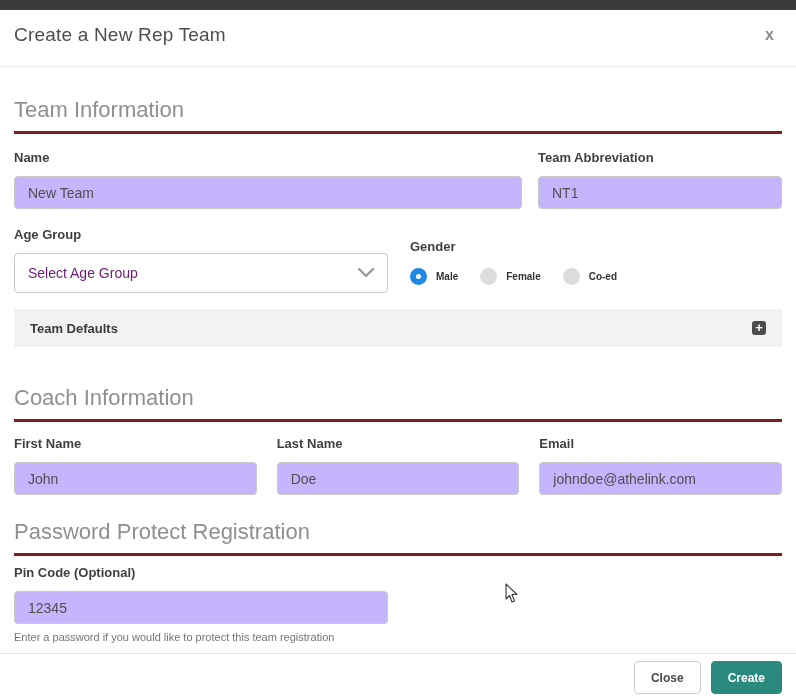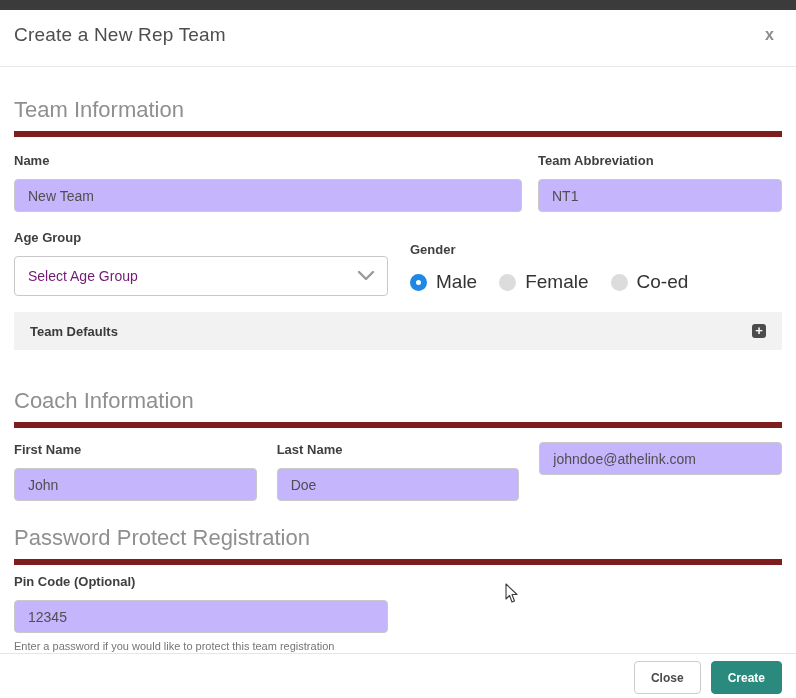--- a/index.html
+++ b/index.html
@@ -40,21 +40,21 @@
     line-height: 18px;
     padding: 2px 8px;
   }
   
   .modal-body { padding: 0 14px; }
   .section-heading {
     font-size: 22px;
     font-weight: 400;
     color: #8f8f8f;
     padding-bottom: 8px;
-    border-bottom: 6px solid #7f1d1d;
+    border-bottom: 3px solid #7f1d1d;
   }
   .heading-team { margin-top: 30px; }
   .heading-coach { margin-top: 38px; }
   .heading-password { margin-top: 24px; }
 
   .field-label {
     font-size: 13px;
     font-weight: 700;
     color: #3f3f3f;
     margin-bottom: 11px;
@@ -114,21 +114,21 @@
   }
   .radio-circle.selected { background: #1e88e5; }
   .radio-circle.selected::after {
     content: "";
     position: absolute;
     width: 5px; height: 5px;
     border-radius: 50%;
     background: #ffffff;
     top: 6px; left: 6px;
   }
-  .radio-text { font-size: 19px; font-weight: 400; color: #333333; }
+  .radio-text { font-size: 10px; font-weight: 700; color: #333333; }
 
   
   .team-defaults {
     margin-top: 16px;
     height: 38px;
     background: #f2f2f2;
     display: flex;
     align-items: center;
     justify-content: space-between;
     padding: 0 16px;
@@ -271,20 +271,21 @@
     <div class="row-coach">
       <div>
         <label class="field-label">First Name</label>
         <input class="text-input" type="text" value="John" style="">
       </div>
       <div>
         <label class="field-label">Last Name</label>
         <input class="text-input" type="text" value="Doe" style="">
       </div>
       <div>
+        <label class="field-label">Email</label>
         <input class="text-input" type="text" value="johndoe@athelink.com" style="">
       </div>
     </div>
 
     <div class="section-heading heading-password">Password Protect Registration</div>
 
     <div class="pin-block">
       <label class="field-label">Pin Code (Optional)</label>
       <div class="pin-input-wrap">
         <input class="text-input" type="text" value="12345" style="">

